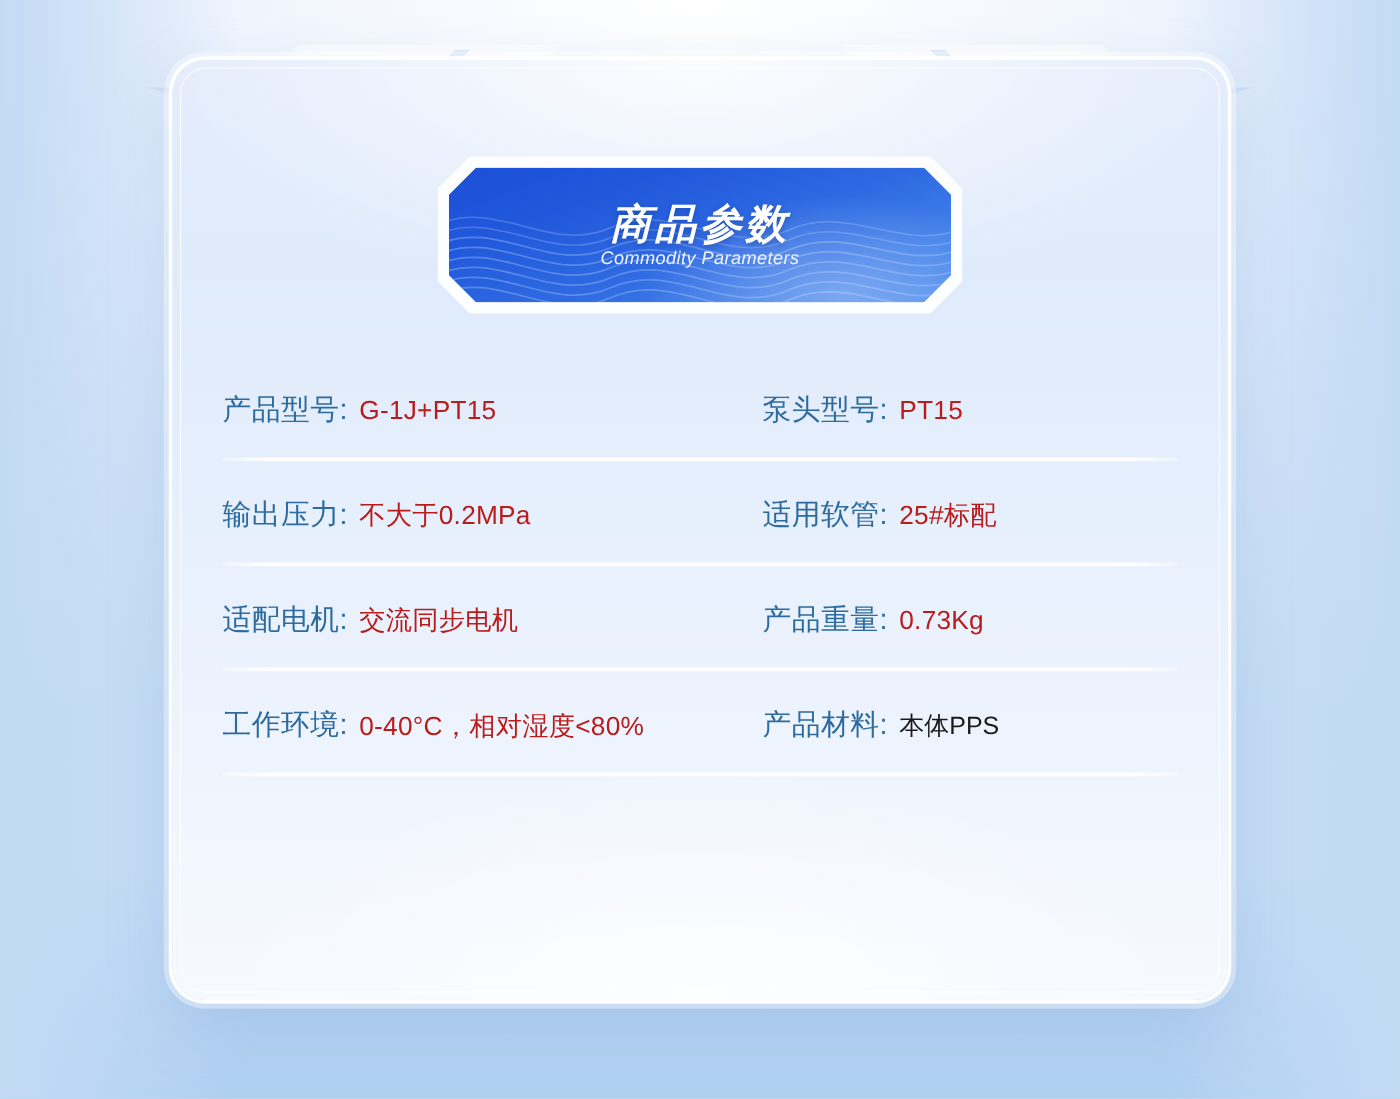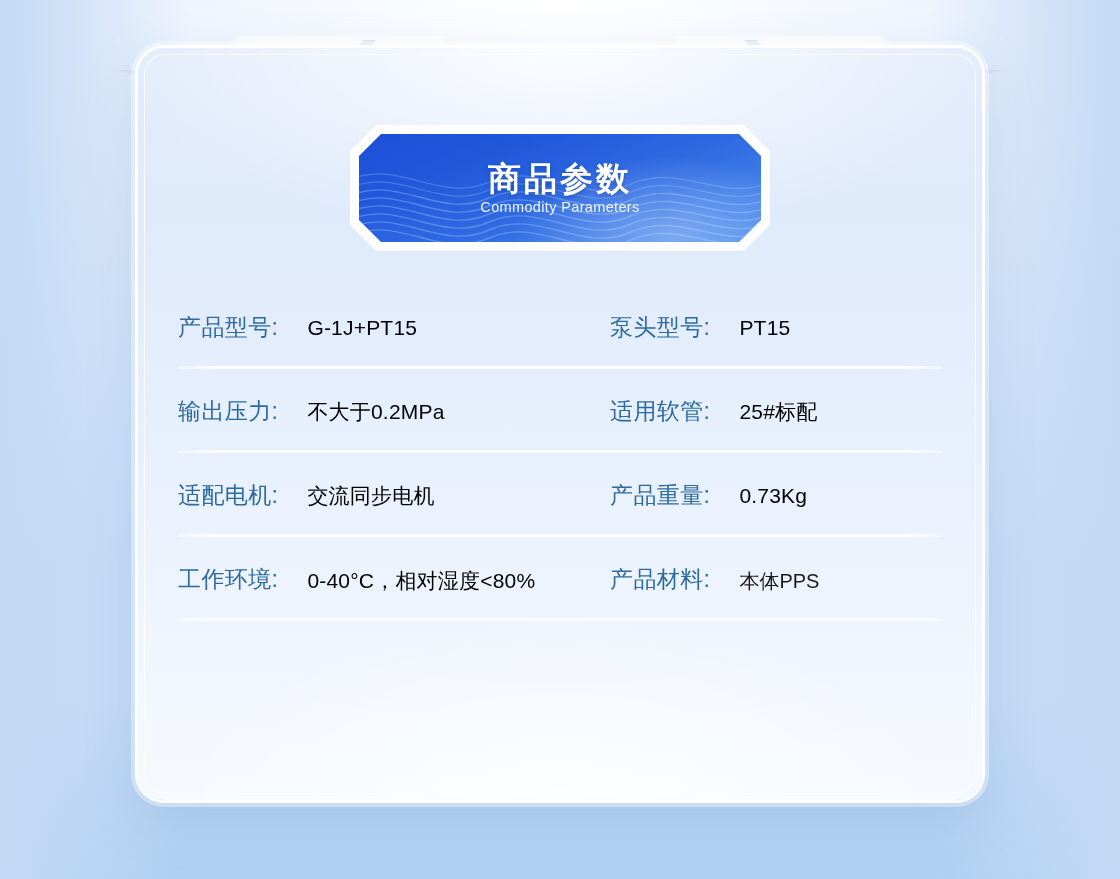--- a/index.html
+++ b/index.html
@@ -97,20 +97,21 @@
     clip-path: polygon(26px 0, calc(100% - 26px) 0, 100% 26px, 100% calc(100% - 26px), calc(100% - 26px) 100%, 26px 100%, 0 calc(100% - 26px), 0 26px);
     filter: blur(0.5px);
   }
   .banner {
     position: absolute;
     left: 9px; top: 9px; right: 9px; bottom: 9px;
     background: linear-gradient(160deg, #1b4fd8 0%, #2158db 26%, #2f6ae2 55%, #3f7ee9 78%, #4a8bee 100%);
     -webkit-clip-path: polygon(22px 0, calc(100% - 22px) 0, 100% 22px, 100% calc(100% - 22px), calc(100% - 22px) 100%, 22px 100%, 0 calc(100% - 22px), 0 22px);
     clip-path: polygon(22px 0, calc(100% - 22px) 0, 100% 22px, 100% calc(100% - 22px), calc(100% - 22px) 100%, 22px 100%, 0 calc(100% - 22px), 0 22px);
     overflow: hidden;
+    font-style: italic;
   }
   .banner-waves { position: absolute; inset: 0; opacity: 0.55; }
   .banner-sheen {
     position: absolute; inset: 0;
     background: radial-gradient(65% 120% at 78% 95%, rgba(255,255,255,0.30) 0%, rgba(255,255,255,0) 62%);
   }
   .banner-text {
     position: absolute;
     inset: 0;
     display: flex;
@@ -149,34 +150,33 @@
   .divider {
     position: absolute;
     left: 0; right: 0; bottom: 0;
     height: 3px;
     background: linear-gradient(90deg, rgba(255,255,255,0.35) 0%, #ffffff 5%, #ffffff 95%, rgba(255,255,255,0.35) 100%);
     border-radius: 2px;
   }
   .cell {
     display: flex;
     align-items: baseline;
-    gap: 20px;
   }
   .cell-left  { width: 420px; flex: none; }
   .cell-right { flex: 1; margin-left: 12px; }
 
   .label {
     font-size: 23px;
     color: #2d6b9f;
     white-space: nowrap;
     letter-spacing: 0.4px;
   }
   .value {
     font-size: 21px;
-    color: #000000;
+    color: #b91c1c;
     margin-left: 9px;
     white-space: nowrap;
     letter-spacing: 0.2px;
   }
   .note {
     font-size: 14px;
     color: #1a1a1a;
     margin-left: 4px;
     white-space: nowrap;
   }

